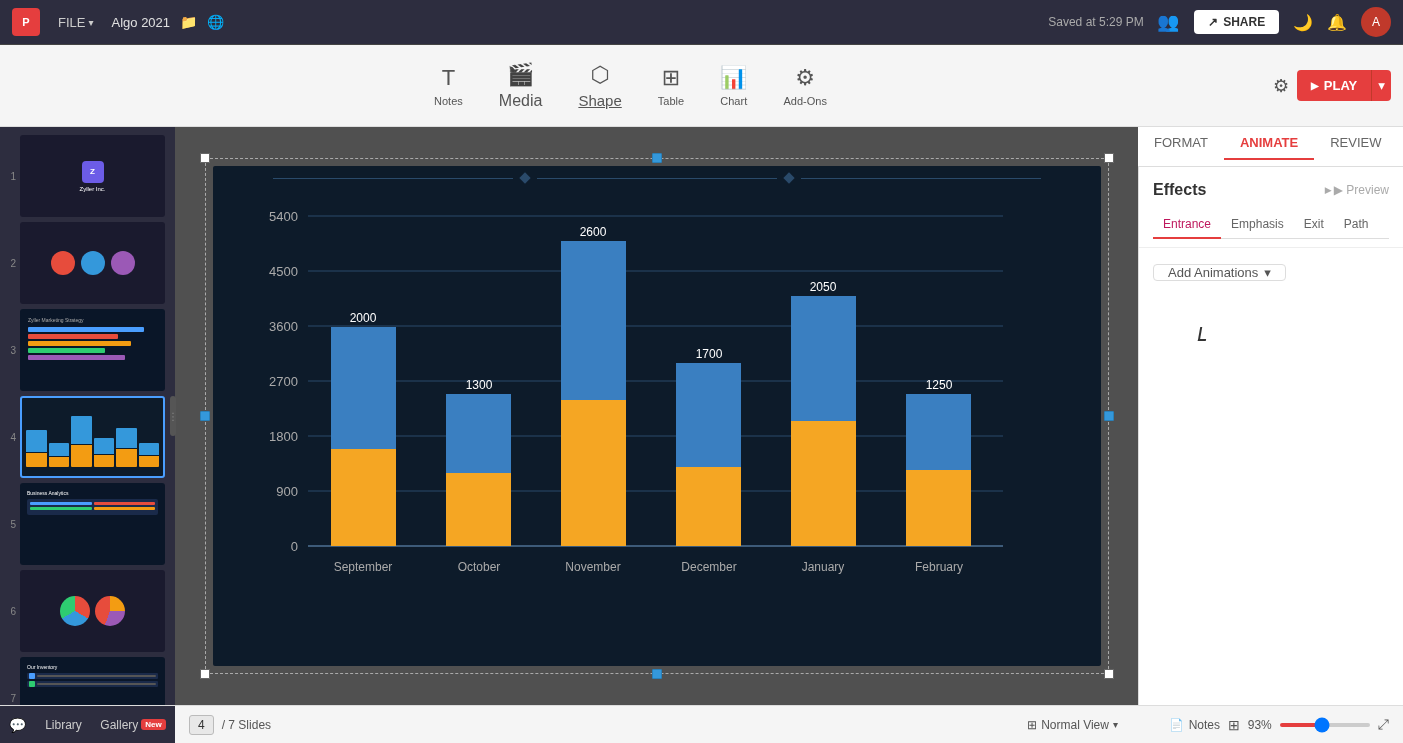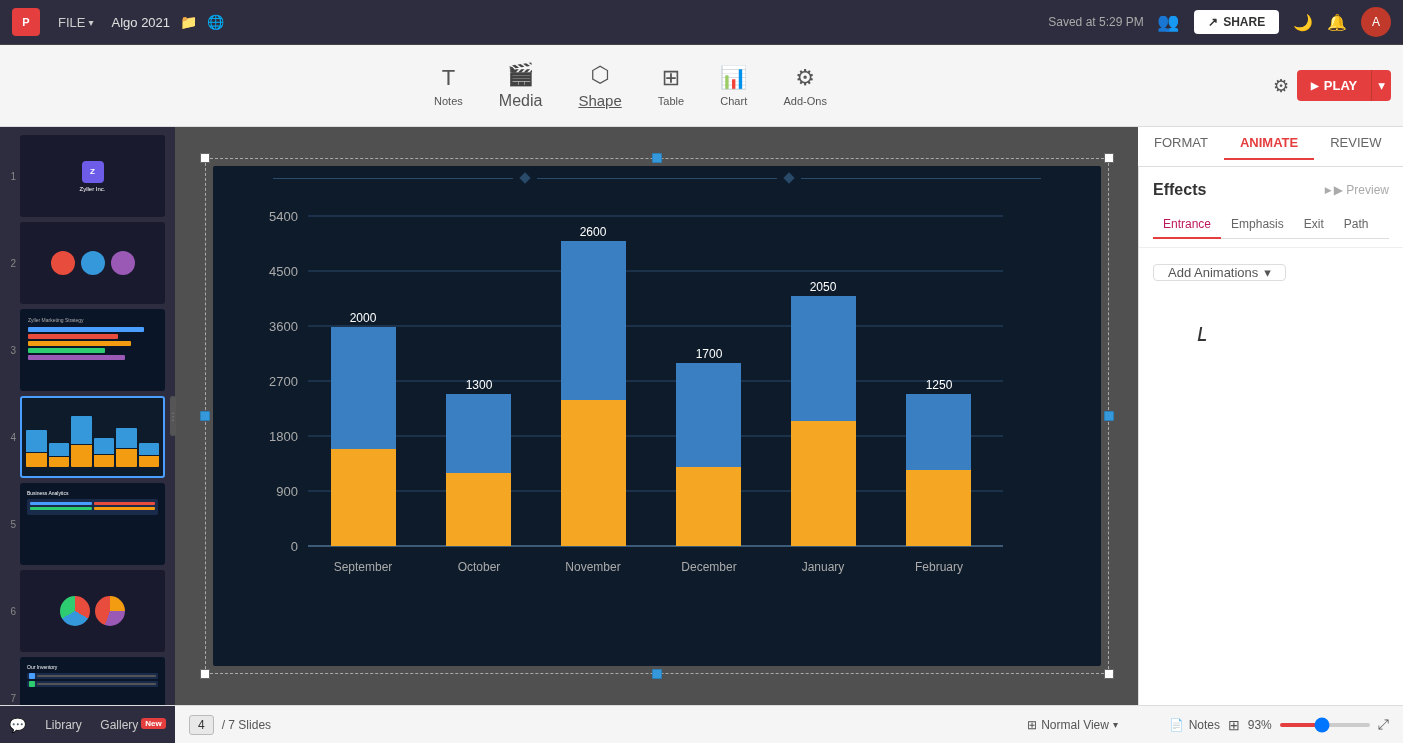--- a/index.html
+++ b/index.html
@@ -325,21 +325,21 @@
   </div>
 </div>
 
 <div style="display:flex;height:38px;background:#f5f5f5;border-top:1px solid #ddd;position:absolute;bottom:0;left:0;right:0;">
 
   <div style="width:175px;background:#2d2d3f;display:flex;align-items:center;justify-content:space-around;">
     <div style="color:#ccc;font-size:14px;cursor:pointer;">💬</div>
     <div style="color:#ccc;font-size:12px;cursor:pointer;display:flex;align-items:center;gap:3px;text-align:right;">
       <span>Library</span>
     </div>
-    <div style="color:#ccc;font-size:12px;cursor:pointer;display:flex;align-items:flex-start;gap:3px;">
+    <div style="color:#ccc;font-size:12px;cursor:pointer;display:flex;align-items:center;gap:3px;">
       <span>Gallery</span>
       <span style="background:#e53e3e;color:white;font-size:8px;padding:1px 4px;border-radius:3px;font-weight:bold;">New</span>
     </div>
   </div>
 
   <div style="flex:1;display:flex;align-items:center;justify-content:space-between;padding:0 14px;">
     <div style="display:flex;align-items:center;gap:8px;">
       <div style="background:#e8e8e8;border:1px solid #bbb;border-radius:3px;padding:2px 8px;font-size:12px;color:#333;">
         <span>4</span>
       </div>

